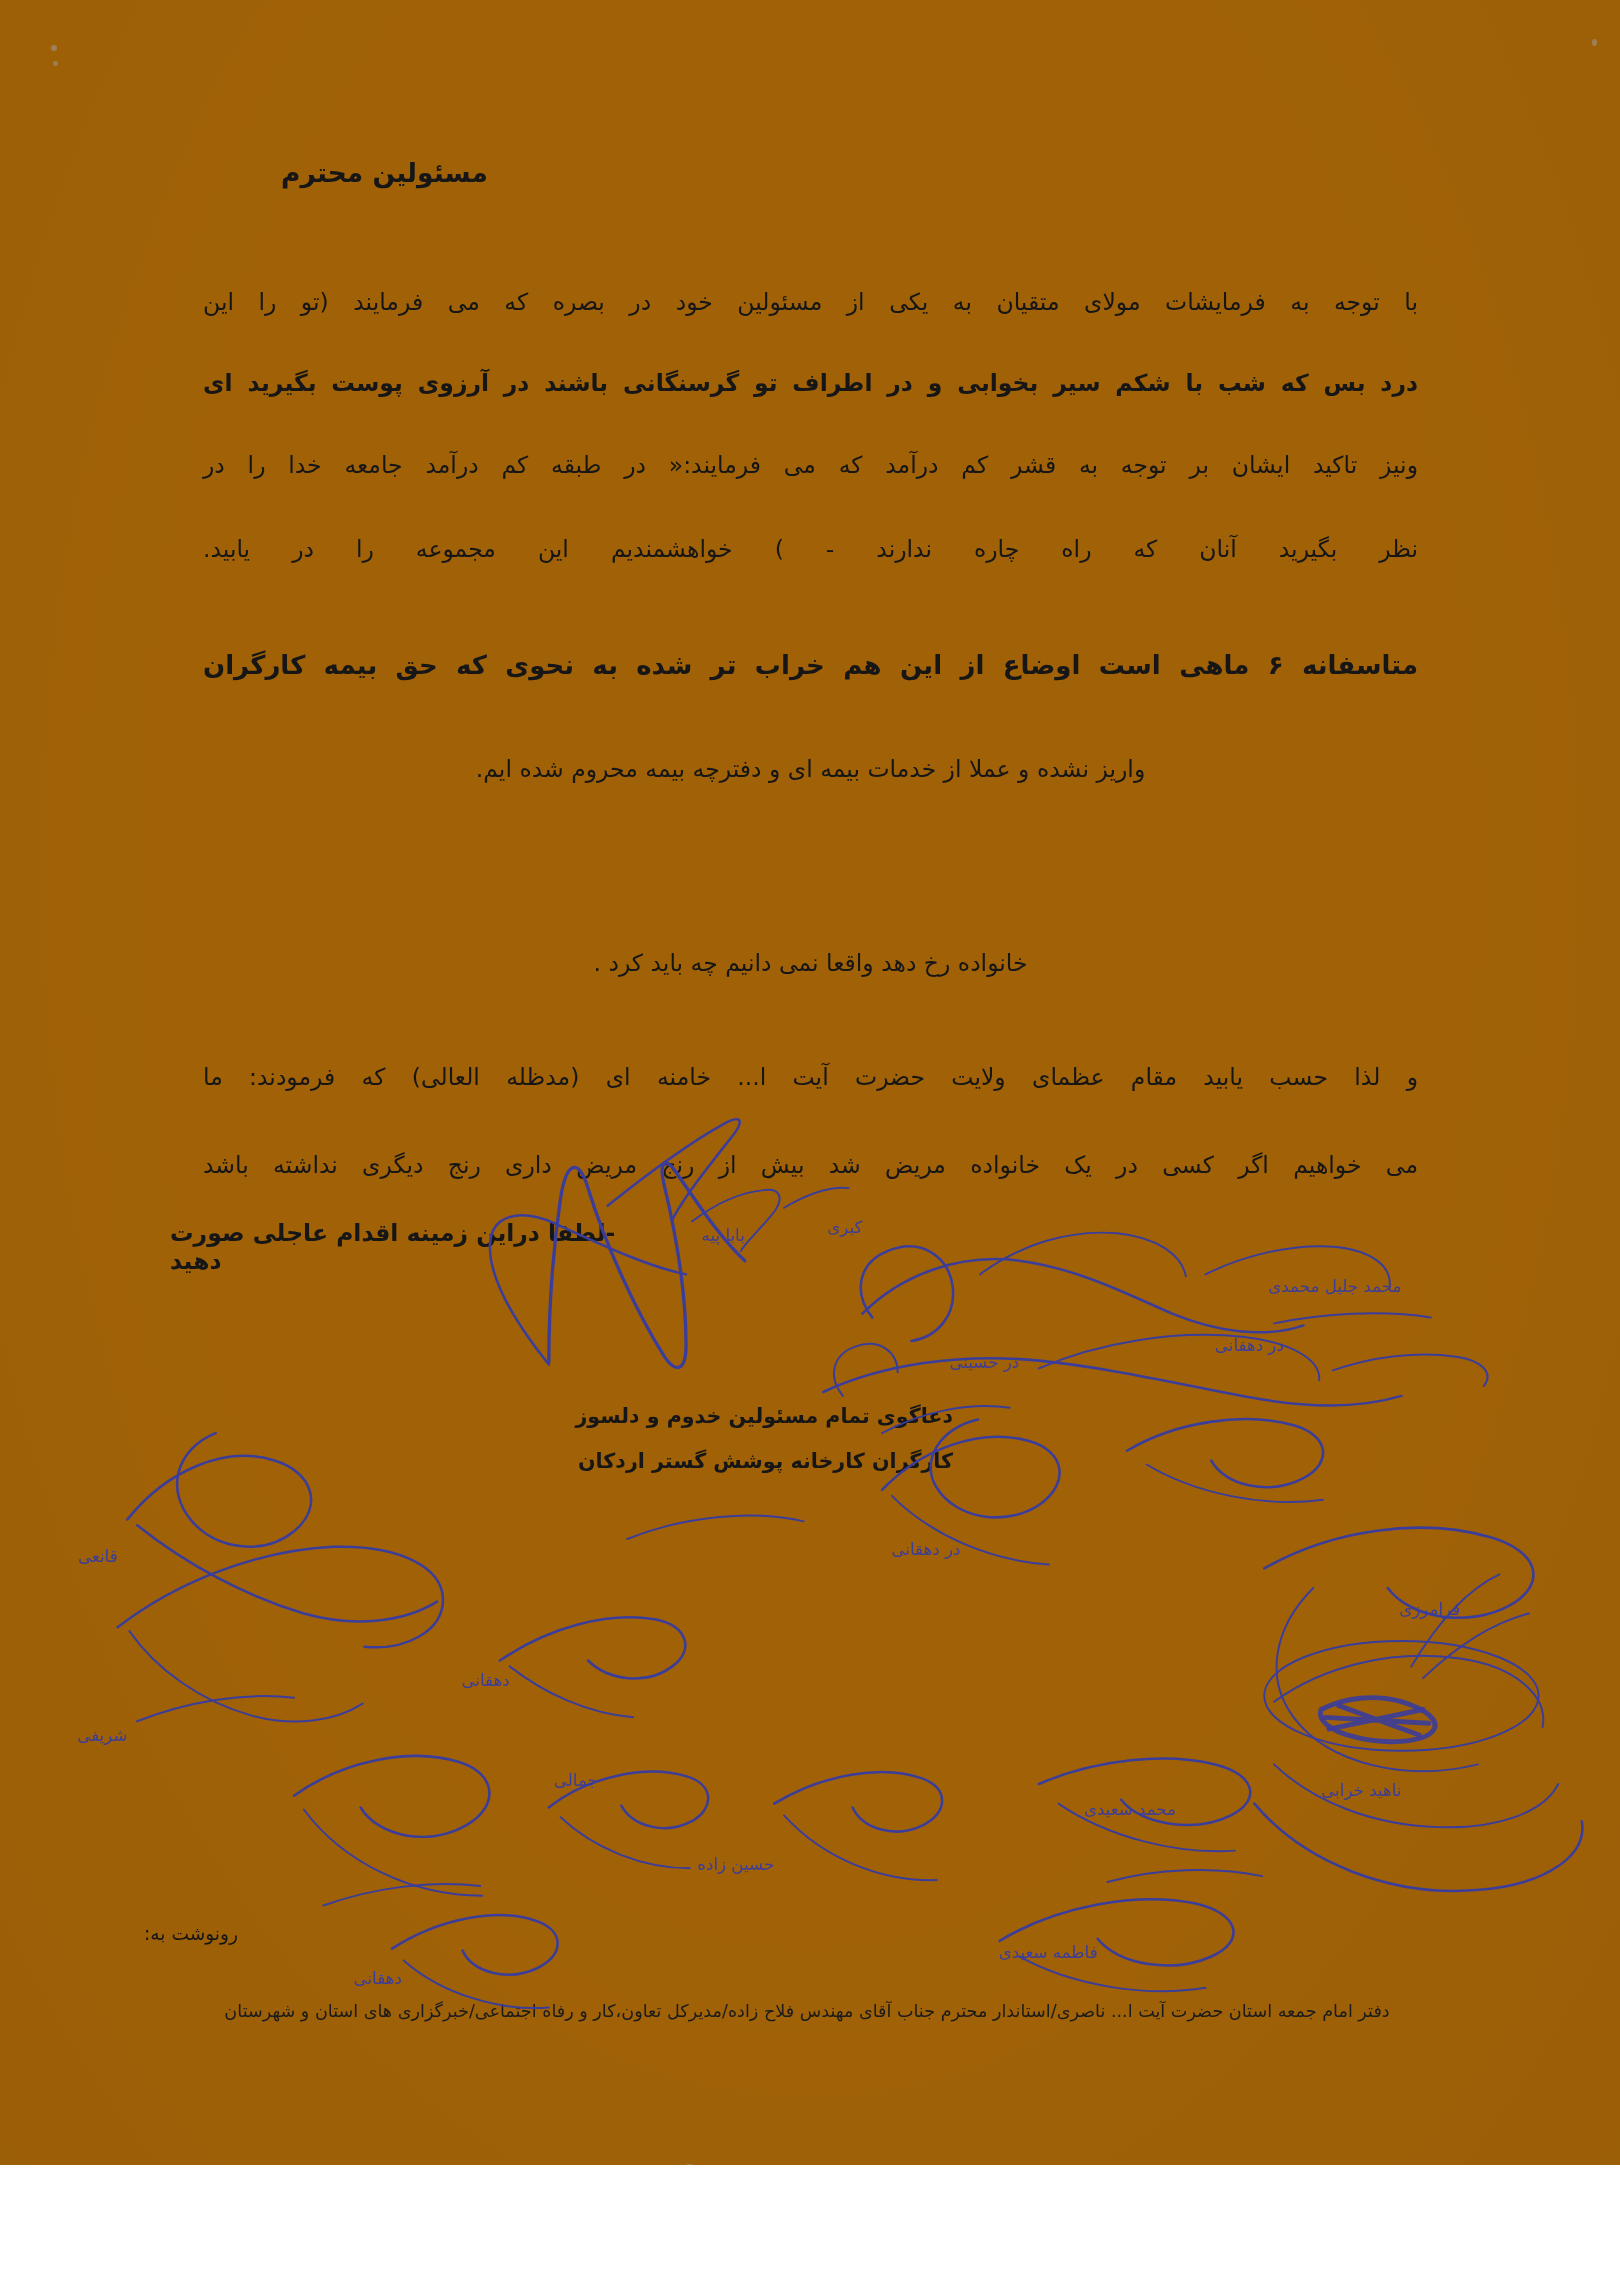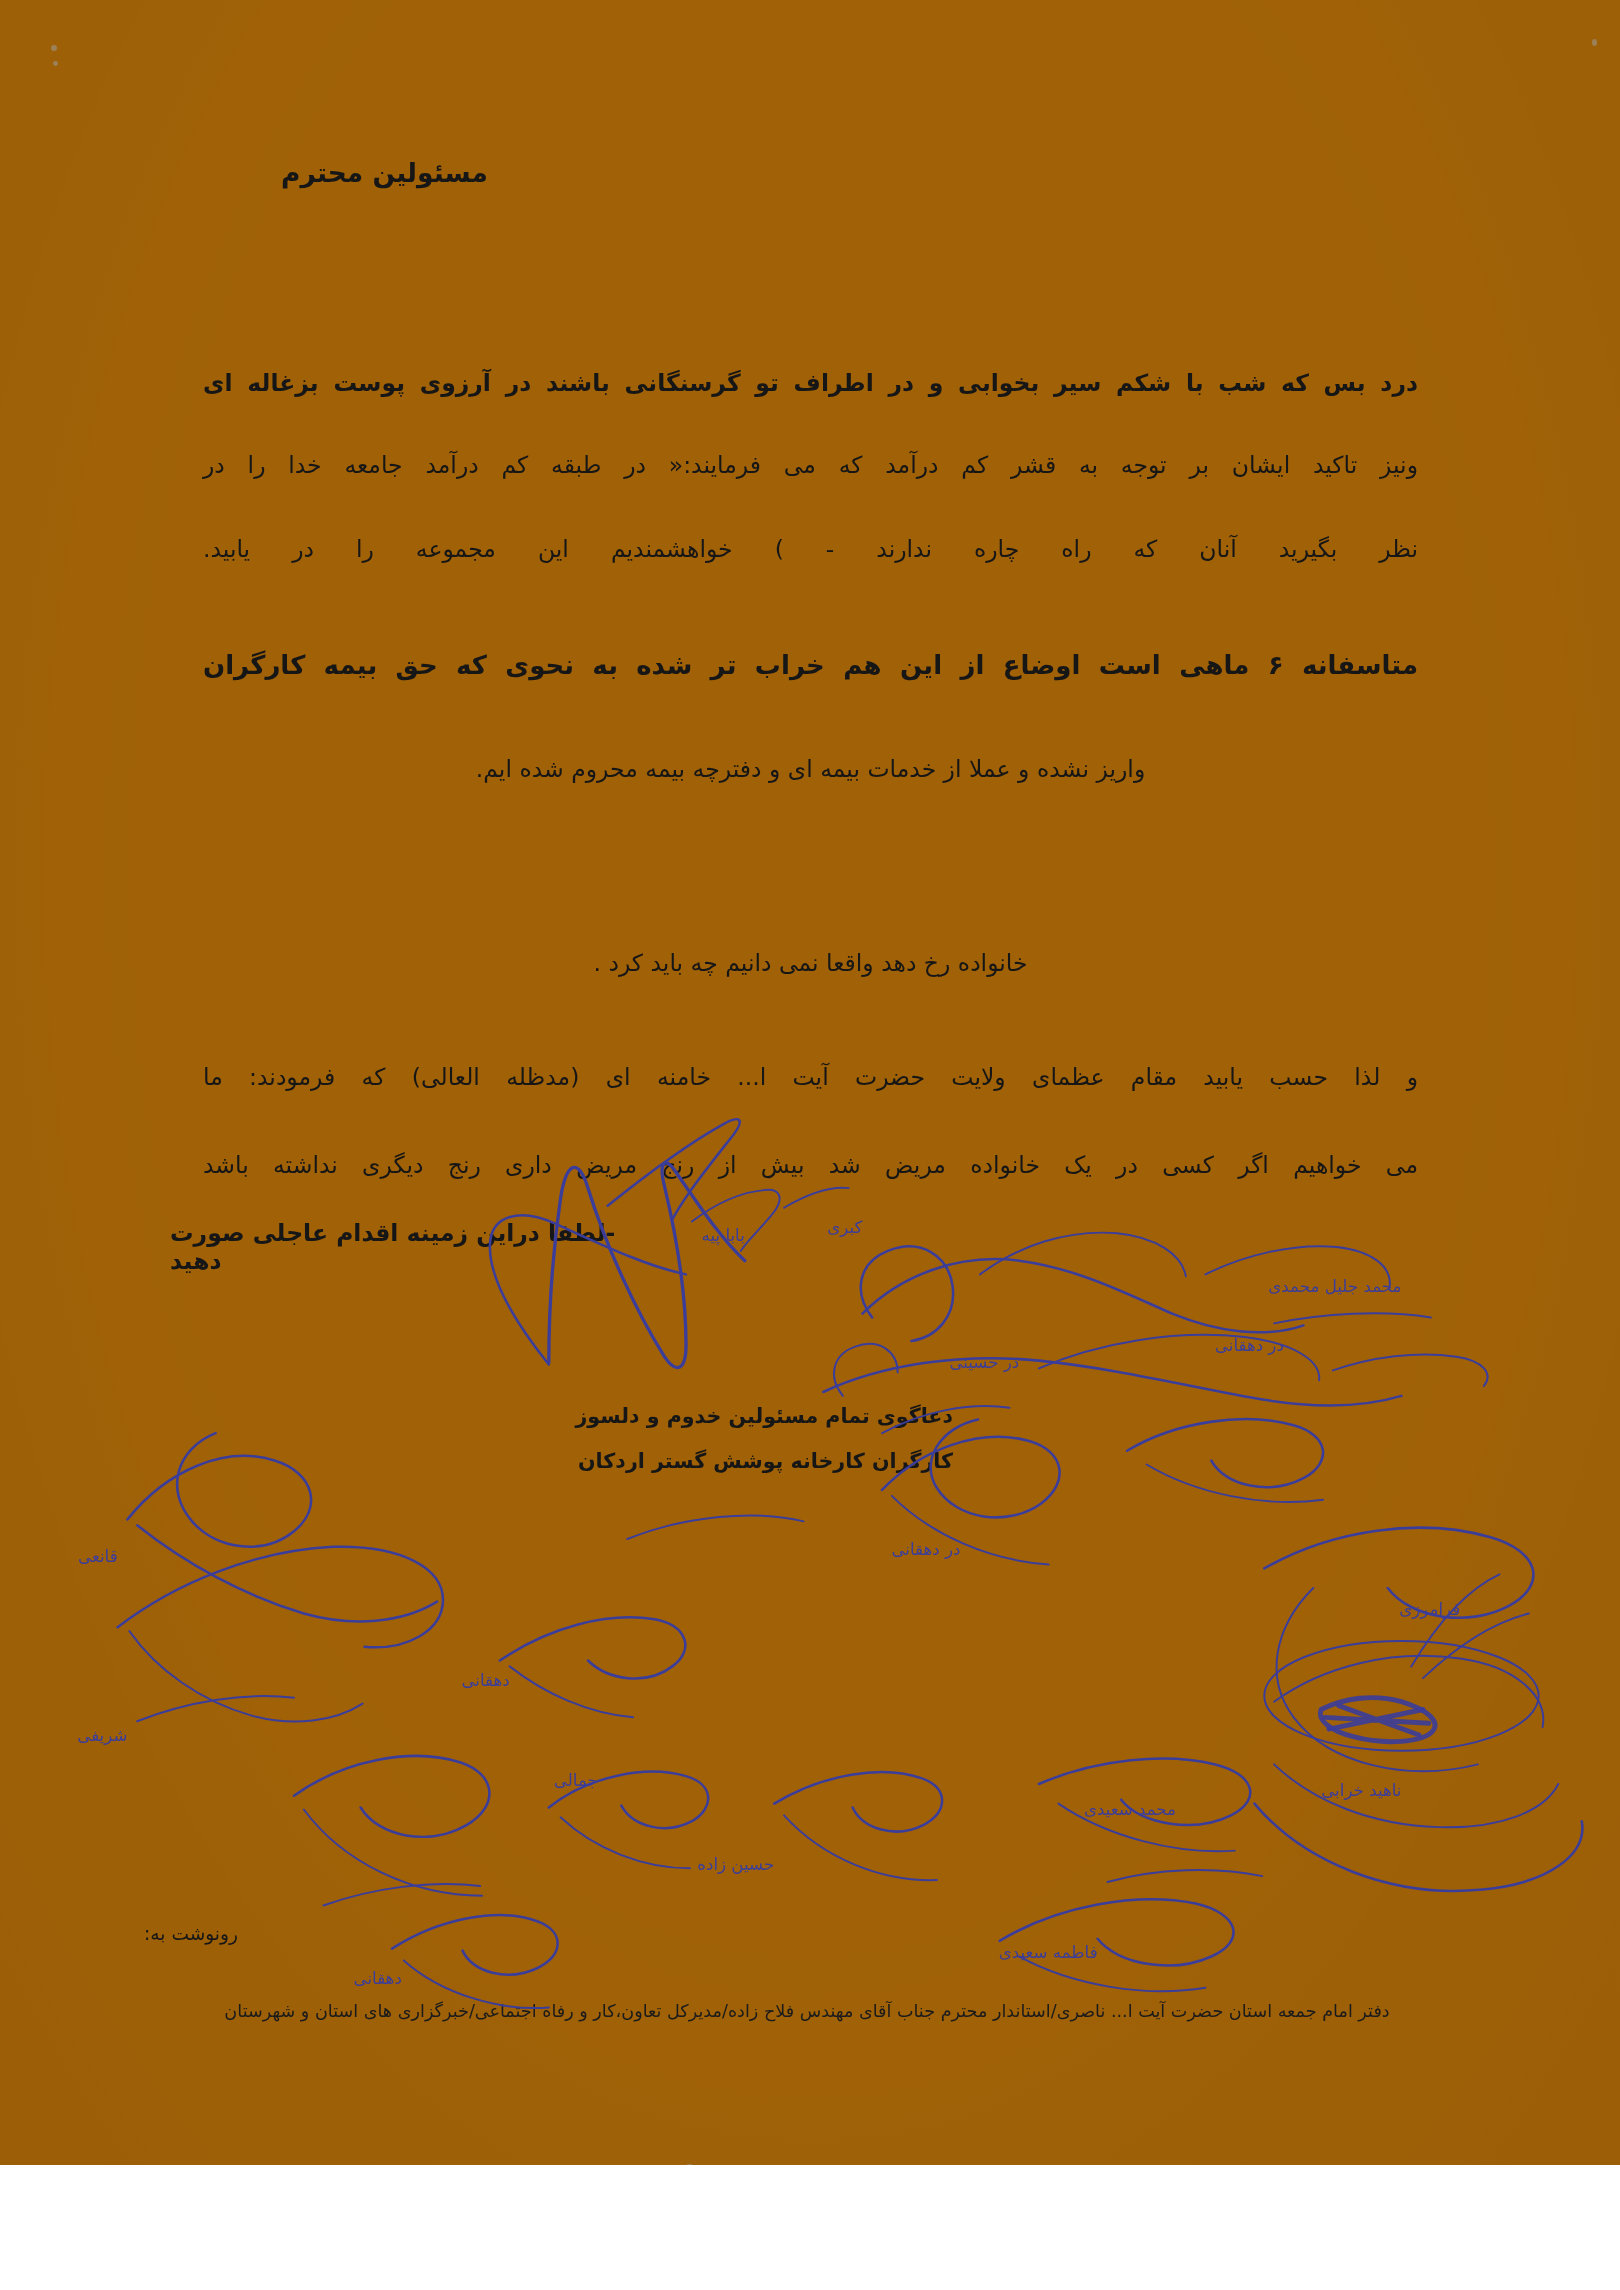--- a/index.html
+++ b/index.html
@@ -126,21 +126,22 @@
   <div class="scan-speck" style="left:51px;top:45px;width:5.9px;height:5.9px;"></div>
   <div class="scan-speck" style="left:53px;top:61px;width:4.9px;height:4.9px;"></div>
   <div class="scan-speck" style="left:1592px;top:39px;width:4.9px;height:6.9px;"></div>
   <div class="scan-speck" style="left:59px;top:2217px;width:4.9px;height:4.9px;"></div>
   <div class="scan-speck" style="left:686px;top:2164px;width:6.9px;height:3.9px;"></div>
 
   <div class="doc-body">
 
     <div class="txt heading" style="right:202px; top:157px; width:1137px;">مسئولین محترم</div>
 
-    <div class="txt para justified bold" style="right:202px; top:353px; width:1215px;">درد بس که شب با شکم سیر بخوابی و در اطراف تو گرسنگانی  باشند در آرزوی پوست بزغاله ای</div>
+    <div class="txt para justified" style="right:202px; top:272px; width:1215px;">با توجه به فرمایشات مولای متقیان به یکی از مسئولین خود در بصره که می فرمایند (تو را این</div>
+    <div class="txt para justified bold" style="right:202px; top:353px; width:1215px;">درد بس که شب با شکم سیر بخوابی و در اطراف تو گرسنگانی  باشند در آرزوی پوست بگیرید ای</div>
     <div class="txt para justified" style="right:202px; top:435px; width:1215px;">ونیز تاکید ایشان بر توجه به قشر کم درآمد که  می فرمایند:« در طبقه کم درآمد جامعه خدا را در</div>
     <div class="txt para justified" style="right:202px; top:519px; width:1215px;">نظر بگیرید آنان که راه چاره ندارند - ) خواهشمندیم این مجموعه را در یابید.</div>
 
     <div class="txt para justified big-bold" style="right:202px; top:635px; width:1215px;">متاسفانه ۶ ماهی است  اوضاع از این هم خراب تر شده به نحوی که حق بیمه کارگران</div>
     <div class="txt para" style="right:202px; top:739px; width:1215px; text-align:center;">واریز نشده و عملا از خدمات بیمه ای و دفترچه بیمه محروم شده ایم.</div>
 
     <div class="txt para" style="right:202px; top:933px; width:1215px; text-align:center;">خانواده رخ دهد واقعا نمی دانیم چه باید کرد .</div>
 
     <div class="txt para justified" style="right:202px; top:1047px; width:1215px;">و لذا حسب یابید مقام عظمای ولایت حضرت آیت ا... خامنه ای (مدظله العالی) که فرمودند:  ما</div>
     <div class="txt para justified" style="right:202px; top:1135px; width:1215px;">می خواهیم اگر کسی در یک خانواده مریض شد بیش از رنج مریض داری رنج دیگری نداشته باشد</div>

